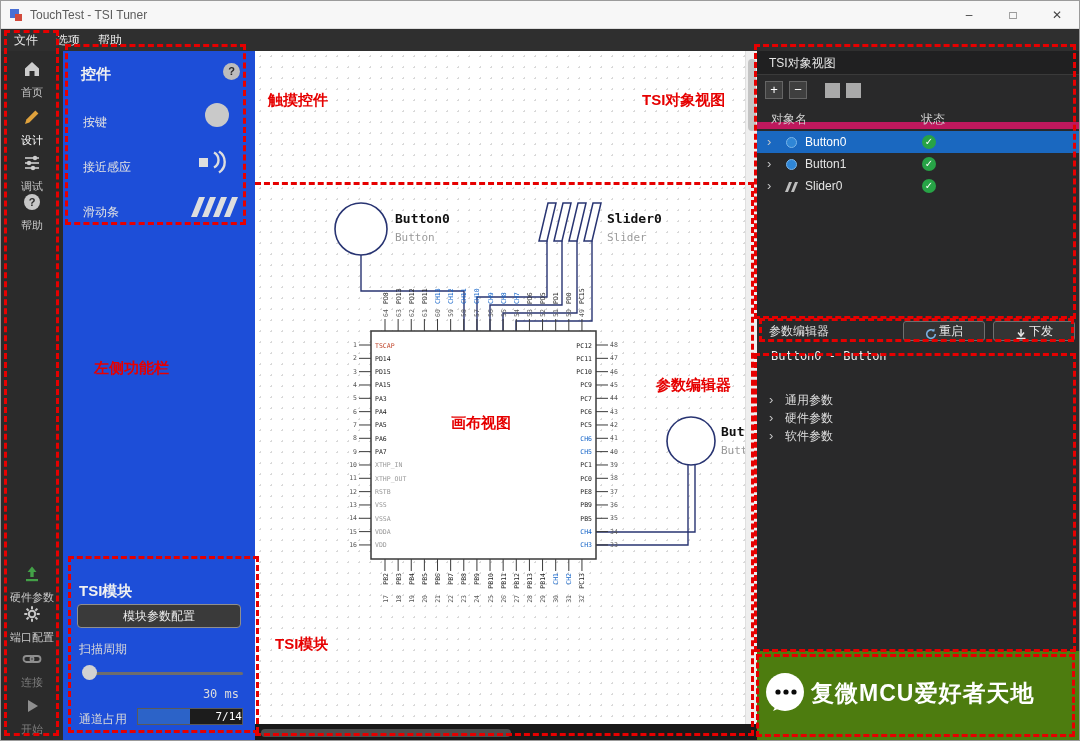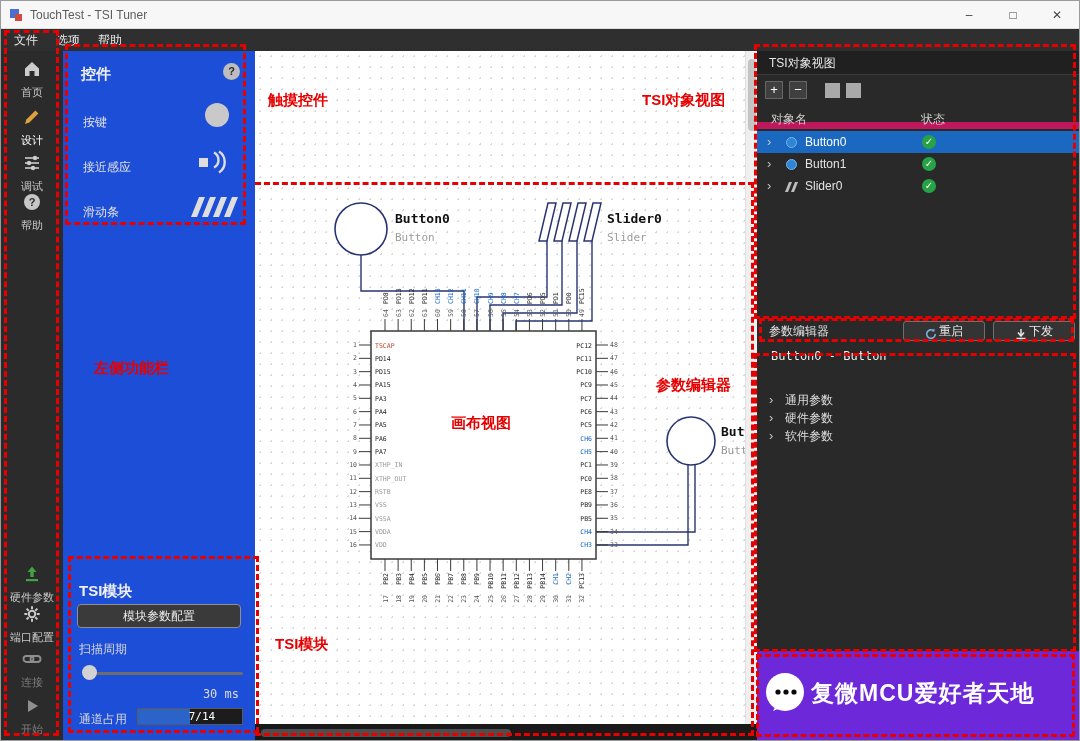--- a/index.html
+++ b/index.html
@@ -28,21 +28,21 @@
 
 .tsi-header{position:absolute;left:16px;top:531px;font-size:15px;font-weight:bold;color:#f0f0f0}
 .tsi-config-btn{position:absolute;left:14px;top:553px;width:164px;height:24px;background:#3a3a3a;border:1px solid #8f8f8f;border-radius:4px;color:#eaeaea;font-size:12px;text-align:center;line-height:22px}
 .scan-label{position:absolute;left:16px;top:590px;font-size:12px;color:#d8d8d8}
 .scan-track{position:absolute;left:22px;top:621px;width:158px;height:3px;background:#6d6d6d;border-radius:2px}
 .scan-knob{position:absolute;left:19px;top:614px;width:15px;height:15px;border-radius:50%;background:#d2d2d2}
 .scan-value{position:absolute;right:16px;top:636px;font-size:12px;color:#dcdcdc;font-family:"DejaVu Sans Mono",monospace}
 .chan-label{position:absolute;left:16px;top:660px;font-size:12px;color:#d8d8d8}
 .chan-bar{position:absolute;left:74px;top:657px;width:106px;height:17px;background:#1c1c1c;border:1px solid #5a5a5a}
 .chan-fill{position:absolute;left:0;top:0;height:100%;background:#2c63c8}
-.chan-text{position:absolute;left:12px;top:0;width:100%;height:100%;text-align:center;line-height:15px;color:#fff;font-size:11px;font-family:"DejaVu Sans Mono",monospace}
+.chan-text{position:absolute;left:0;top:0;width:100%;height:100%;text-align:right;line-height:15px;color:#fff;font-size:11px;font-family:"DejaVu Sans Mono",monospace}
 
 .canvas{position:absolute;left:254px;top:50px;width:502px;height:673px;background-color:#ffffff;background-image:radial-gradient(circle,#d9d9d9 1px,transparent 1px);background-size:11px 11px;overflow:hidden}
 .canvas svg{position:absolute;left:0;top:0}
 .v-scroll{position:absolute;left:490px;top:0;width:12px;height:673px;background:#efefef;border-left:1px solid #e0e0e0}
 .v-thumb{position:absolute;left:2px;top:8px;width:8px;height:72px;background:#c4c4c4;border-radius:4px}
 .canvas-bottom{position:absolute;left:254px;top:723px;width:502px;height:18px;background:#191919}
 .h-thumb{position:absolute;left:6px;top:5px;width:250px;height:8px;background:#4e4e4e;border-radius:4px}
 
 .right-panel{position:absolute;left:756px;top:50px;width:324px;height:691px;background:#29292a}
 .rp-titlebar{position:absolute;left:0;top:0;width:100%;height:24px;background:#202021;border-bottom:1px solid #3a3a3a;color:#e6e6e6;font-size:12px;line-height:24px;padding-left:12px}
@@ -64,21 +64,21 @@
 .pe-btn{position:absolute;top:270px;height:20px;background:#343434;border:1px solid #6f6f6f;border-radius:3px;color:#ececec;font-size:12px;display:flex;align-items:flex-end;justify-content:center;gap:2px}
 .pe-btn.restart{left:146px;width:82px}
 .pe-btn.deploy{left:236px;width:82px}
 .pe-subtitle{position:absolute;left:14px;top:298px;font-size:12px;color:#ededed;font-family:"DejaVu Sans Mono",monospace}
 .pe-header{position:absolute;left:0;top:318px;width:100%;height:18px;background:#303030;border-bottom:1px solid #4a4a4a;font-size:12px;color:#cfcfcf}
 .pe-header .c0{position:absolute;left:14px;top:1px}
 .pe-header .c1{position:absolute;left:164px;top:1px}
 .pe-item{position:absolute;left:0;width:100%;height:18px;font-size:12px;color:#dedede}
 .pe-item .chev{top:1px;left:12px}
 .pe-item .lbl{position:absolute;left:28px;top:0;line-height:18px}
-.watermark{position:absolute;left:0;top:600px;width:100%;height:91px;background:#6d28d9}
+.watermark{position:absolute;left:0;top:600px;width:100%;height:91px;background:#4d7c0f}
 .wm-text{position:absolute;left:54px;top:27px;font-size:23px;font-weight:bold;color:#fff;letter-spacing:1px}
 .wm-logo{position:absolute;left:6px;top:20px}
 
 .redbox{position:absolute;border:3px dashed #e60000;pointer-events:none;z-index:40}
 .b1{left:3px;top:29px;width:55px;height:706px}
 .b2{left:64px;top:43px;width:181px;height:181px}
 .b3{left:67px;top:555px;width:191px;height:177px}
 .b4{left:753px;top:43px;width:322px;height:275px}
 .b5{left:758px;top:317px;width:315px;height:24px}
 .b6{left:753px;top:352px;width:322px;height:299px}

